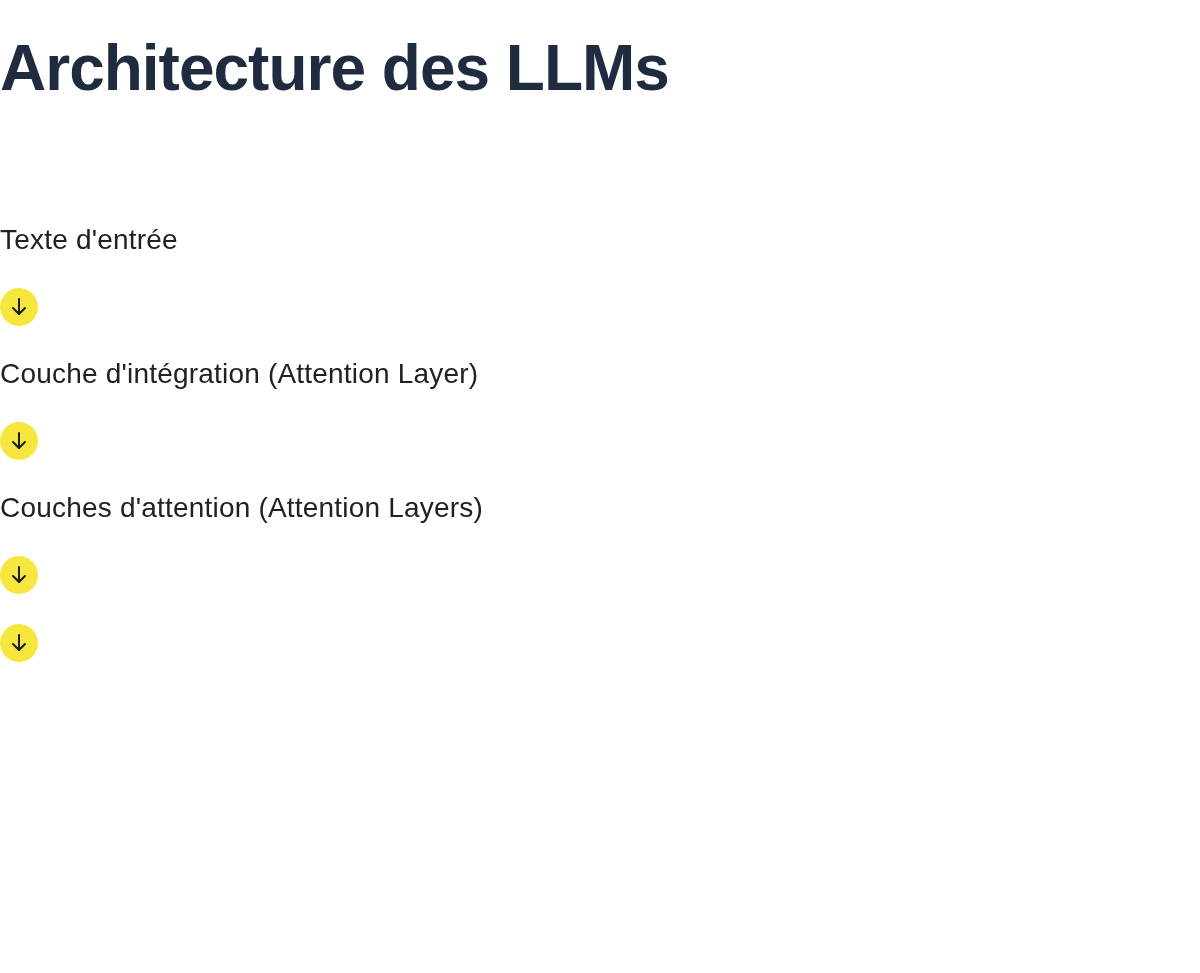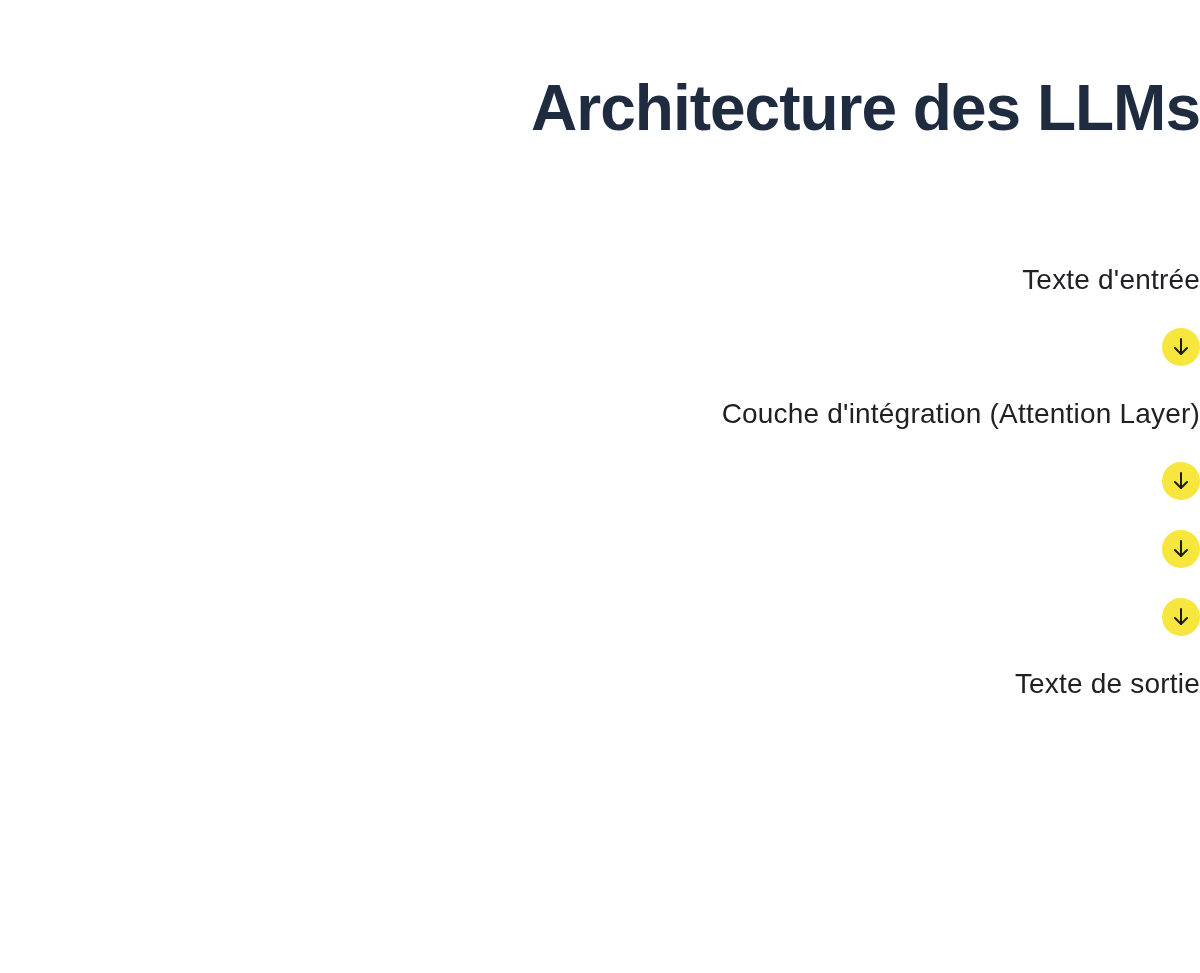--- a/index.html
+++ b/index.html
@@ -10,32 +10,32 @@
   .canvas {
     position: relative;
     width: 1200px;
     height: 973px;
     background: #ffffff;
     overflow: hidden;
     font-family: "Liberation Sans", "DejaVu Sans", sans-serif;
   }
   .title {
     margin: 0;
-    padding-top: 70px;
-    text-align: right;
+    padding-top: 30px;
+    text-align: left;
     font-size: 64px;
     line-height: 76px;
     font-weight: 800;
     letter-spacing: -1px;
     color: #1f2b3e;
   }
   .flow {
     display: flex;
     flex-direction: column;
-    align-items: flex-end;
+    align-items: flex-start;
     gap: 30px;
     margin-top: 116px;
   }
   .step-label {
     font-size: 28px;
     line-height: 36px;
     font-weight: 400;
     color: #202124;
     text-align: center;
     letter-spacing: 0.2px;
@@ -73,32 +73,32 @@
 
     <div class="step-label">Couche d'intégration (Attention Layer)</div>
 
     <div class="arrow-badge">
       <svg width="22" height="22" viewBox="0 0 22 22" fill="none" stroke="#1c1c1c" stroke-width="2" stroke-linecap="round" stroke-linejoin="round">
         <line x1="11" y1="3" x2="11" y2="18"></line>
         <polyline points="5,12 11,18 17,12"></polyline>
       </svg>
     </div>
 
+    <div class="step-label">Couches d'attention (Attention Layers)</div>
 
     <div class="arrow-badge">
       <svg width="22" height="22" viewBox="0 0 22 22" fill="none" stroke="#1c1c1c" stroke-width="2" stroke-linecap="round" stroke-linejoin="round">
         <line x1="11" y1="3" x2="11" y2="18"></line>
         <polyline points="5,12 11,18 17,12"></polyline>
       </svg>
     </div>
 
 
     <div class="arrow-badge">
       <svg width="22" height="22" viewBox="0 0 22 22" fill="none" stroke="#1c1c1c" stroke-width="2" stroke-linecap="round" stroke-linejoin="round">
         <line x1="11" y1="3" x2="11" y2="18"></line>
         <polyline points="5,12 11,18 17,12"></polyline>
       </svg>
     </div>
 
-    <div class="step-label">Texte de sortie</div>
 
   </div>
 </div>
 
 </body></html>

